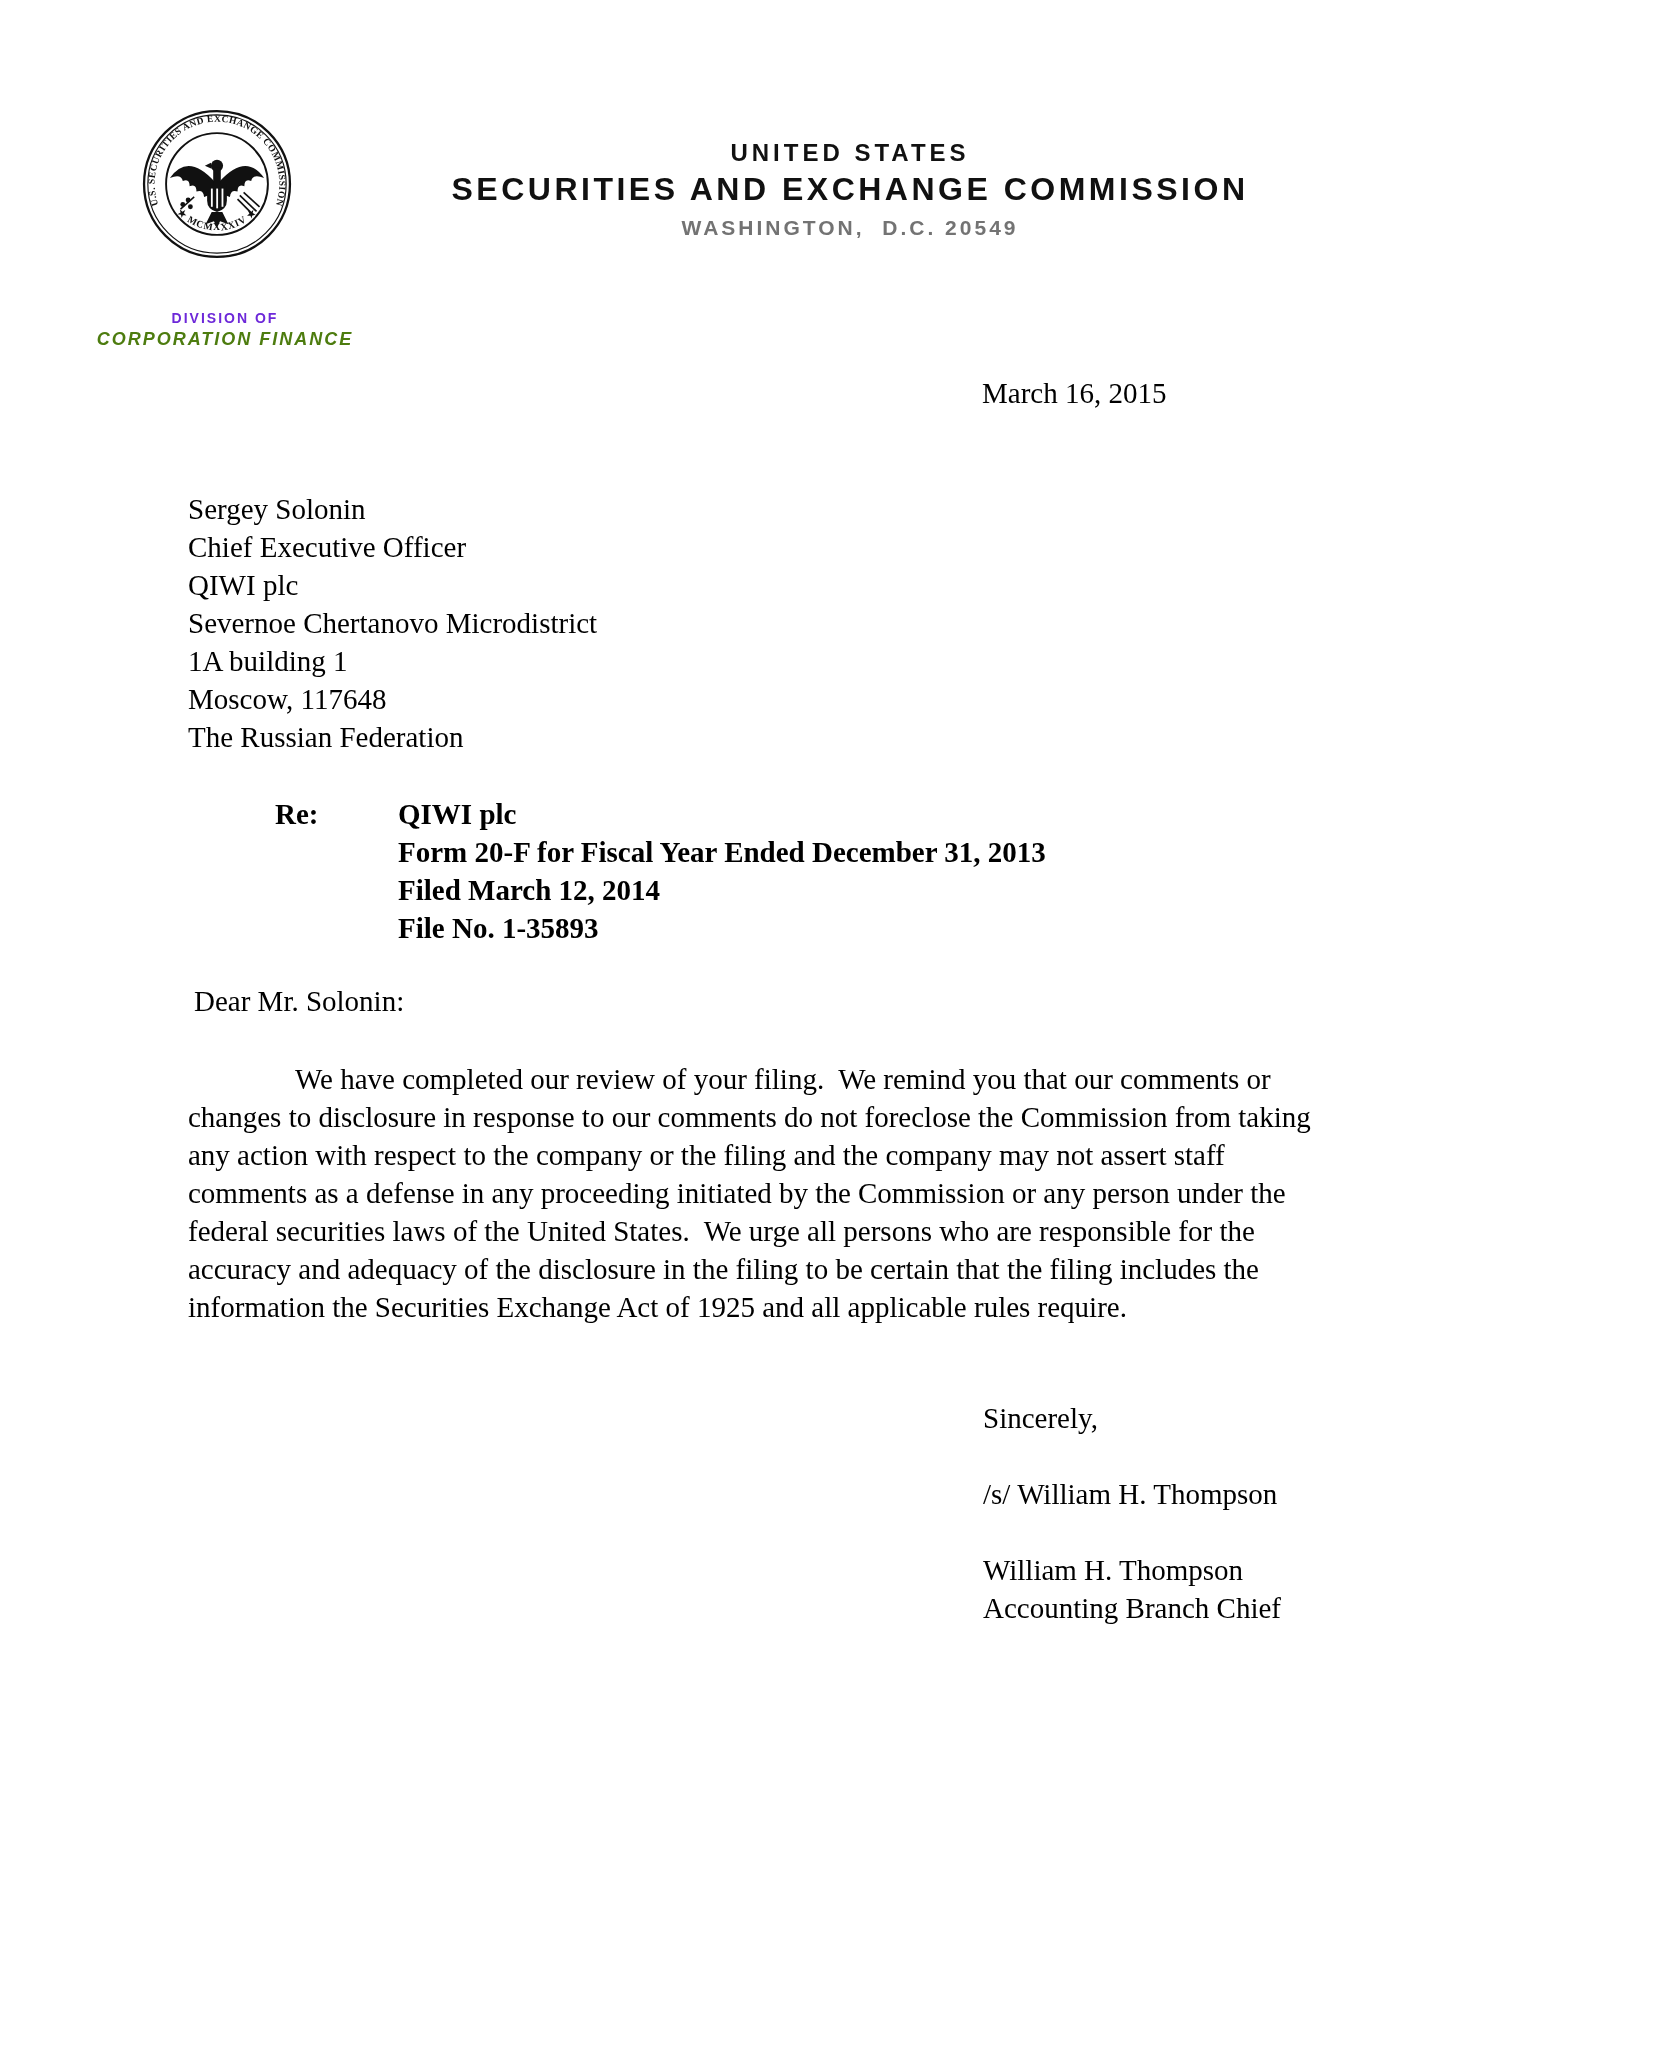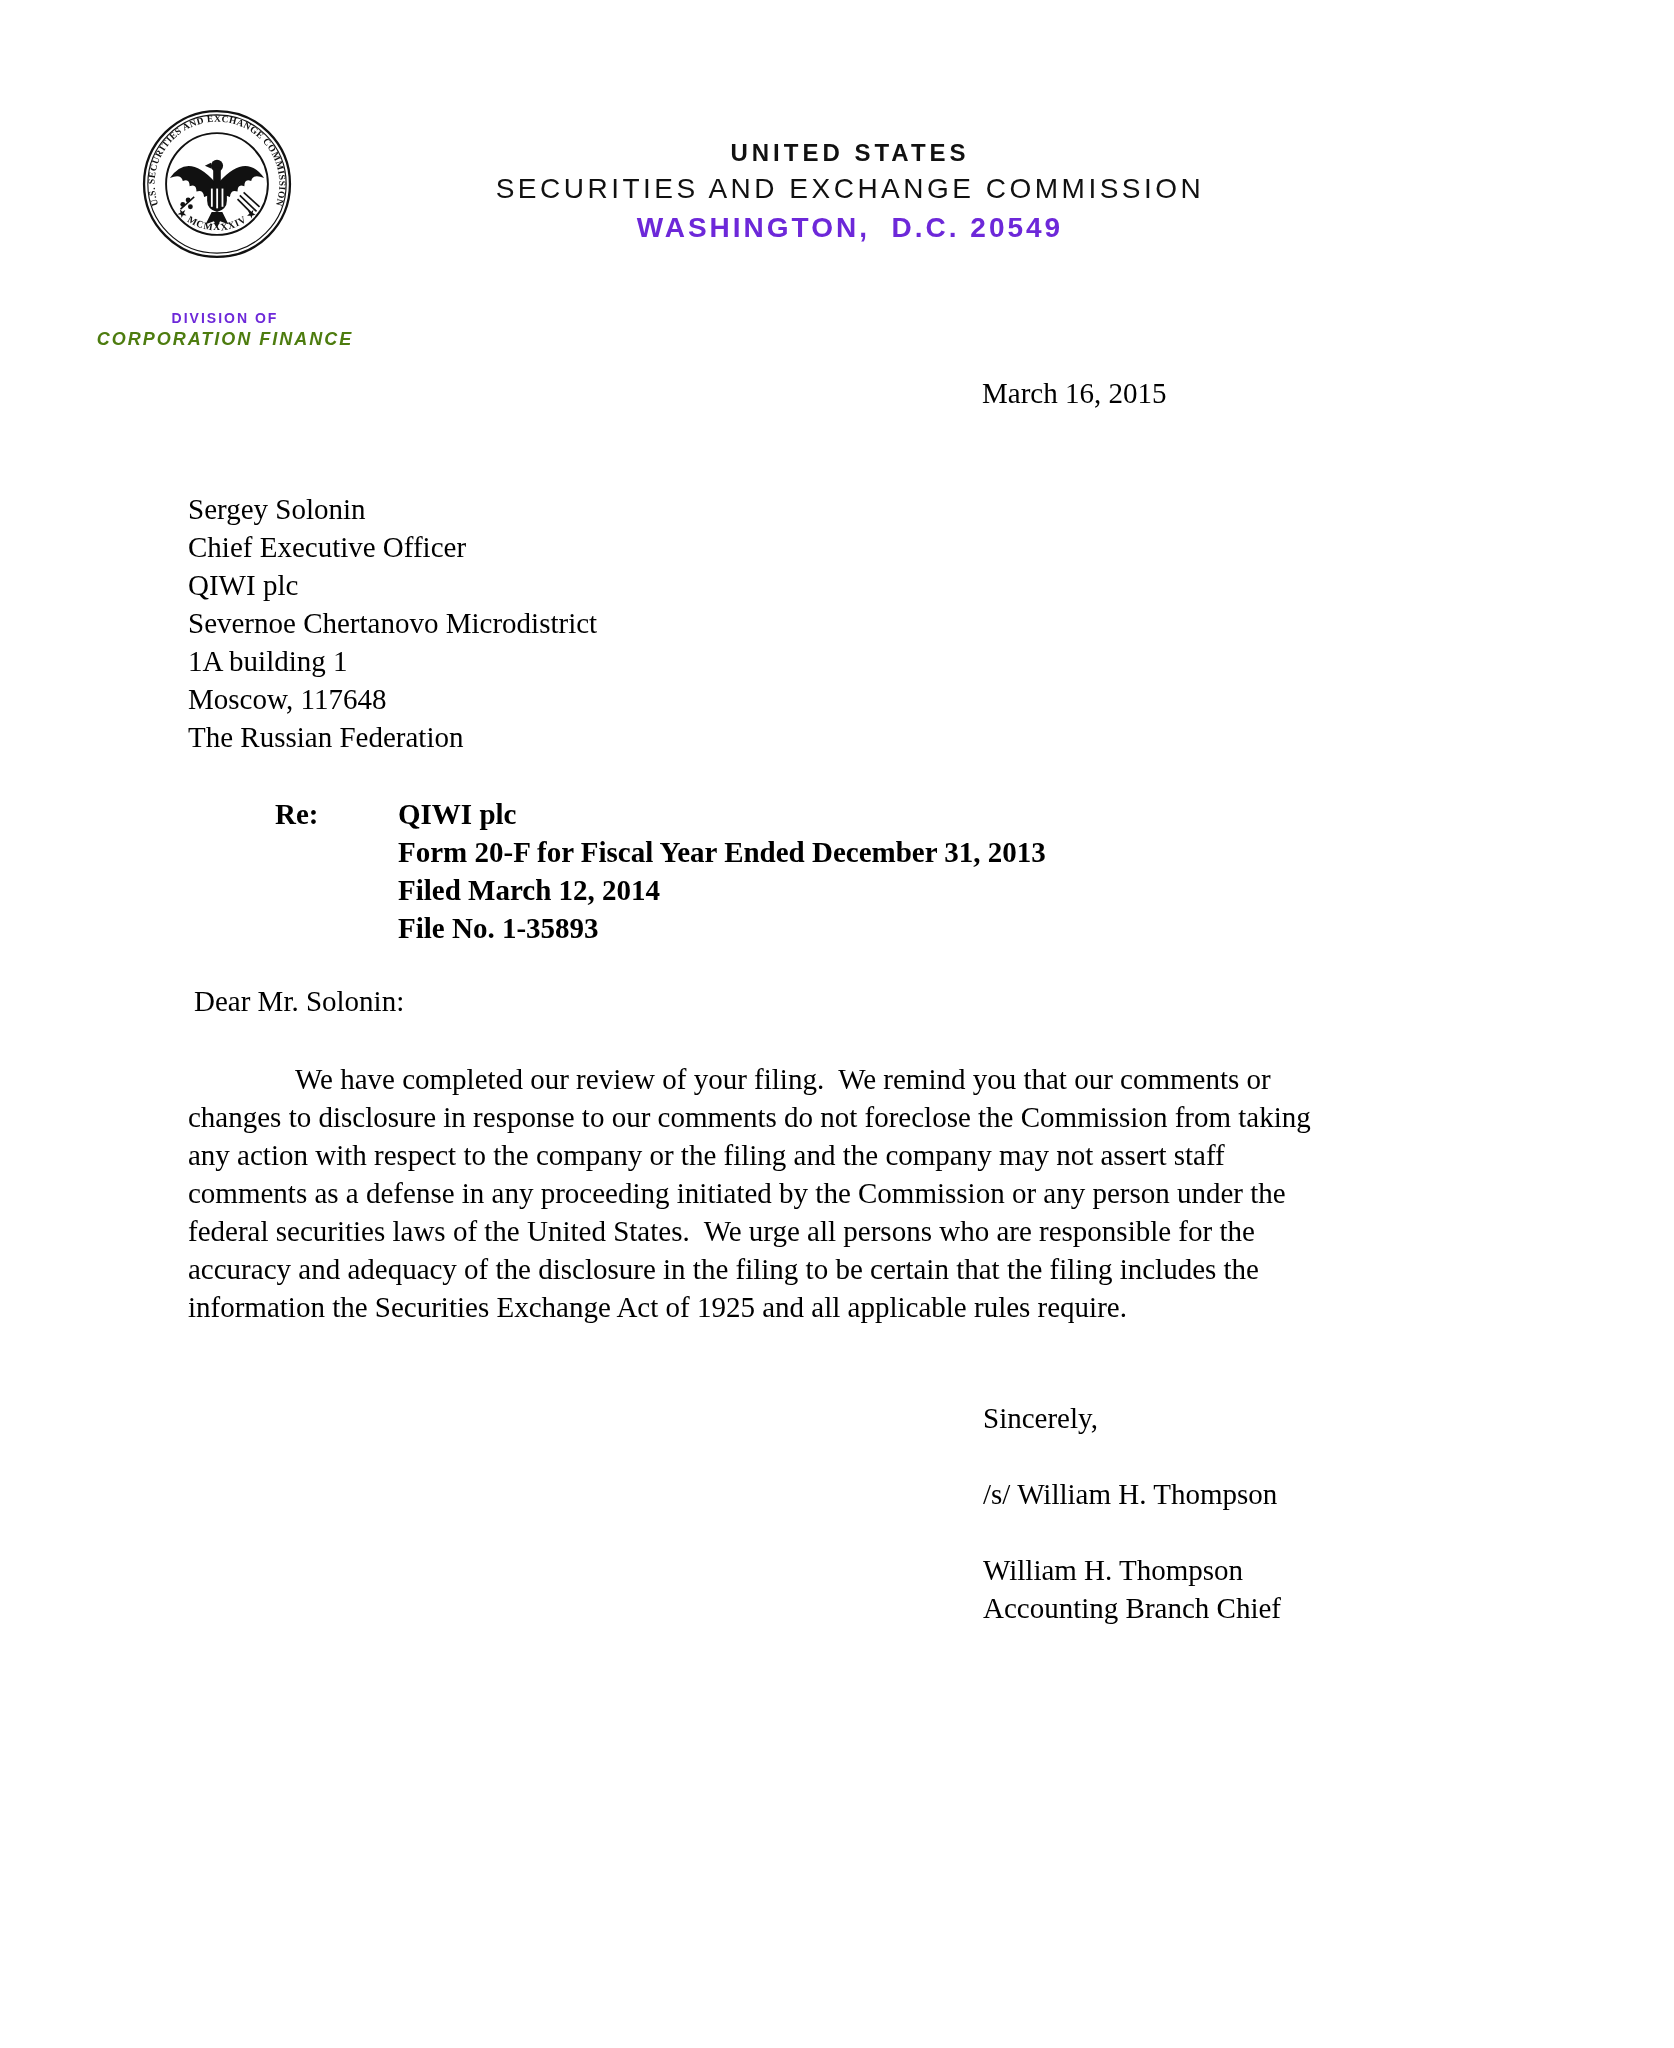--- a/index.html
+++ b/index.html
@@ -11,22 +11,22 @@
     color:#000000;
     overflow:hidden;
   }
   .abs{position:absolute;}
   .line{white-space:pre;font-size:29px;line-height:38px;}
   .serif{font-family:"Liberation Serif", serif;}
   .sans{font-family:"Liberation Sans", sans-serif;}
   
   .letterhead{left:450px;top:138px;width:800px;text-align:center;}
   .lh-line1{font-size:24px;font-weight:bold;letter-spacing:4px;line-height:30px;color:#111;}
-  .lh-line2{font-size:28px;font-weight:normal;letter-spacing:3.5px;line-height:42px;color:#111;}
-  .lh-line3{font-size:28px;font-weight:bold;letter-spacing:3px;line-height:36px;color:#6d28d9;white-space:pre;}
+  .lh-line2{font-size:32px;font-weight:bold;letter-spacing:3.5px;line-height:42px;color:#111;}
+  .lh-line3{font-size:21px;font-weight:bold;letter-spacing:3px;line-height:36px;color:#737373;white-space:pre;}
   .division{left:85px;top:308px;width:280px;text-align:center;}
   .division .d1{font-size:14px;font-weight:bold;letter-spacing:2px;line-height:21px;color:#6d28d9;}
   .division .d2{font-size:18px;font-weight:bold;letter-spacing:2px;line-height:21px;color:#4d7c0f;font-style:italic;}
   .dateline{left:982px;top:374px;}
   .recipient{left:188px;top:490px;}
   .re-label{left:275px;top:795px;font-weight:bold;}
   .re-lines{left:398px;top:795px;font-weight:bold;}
   .re-lines .line{font-weight:bold;}
   .salutation{left:194px;top:982px;}
   .body-par{left:188px;top:1060px;}

